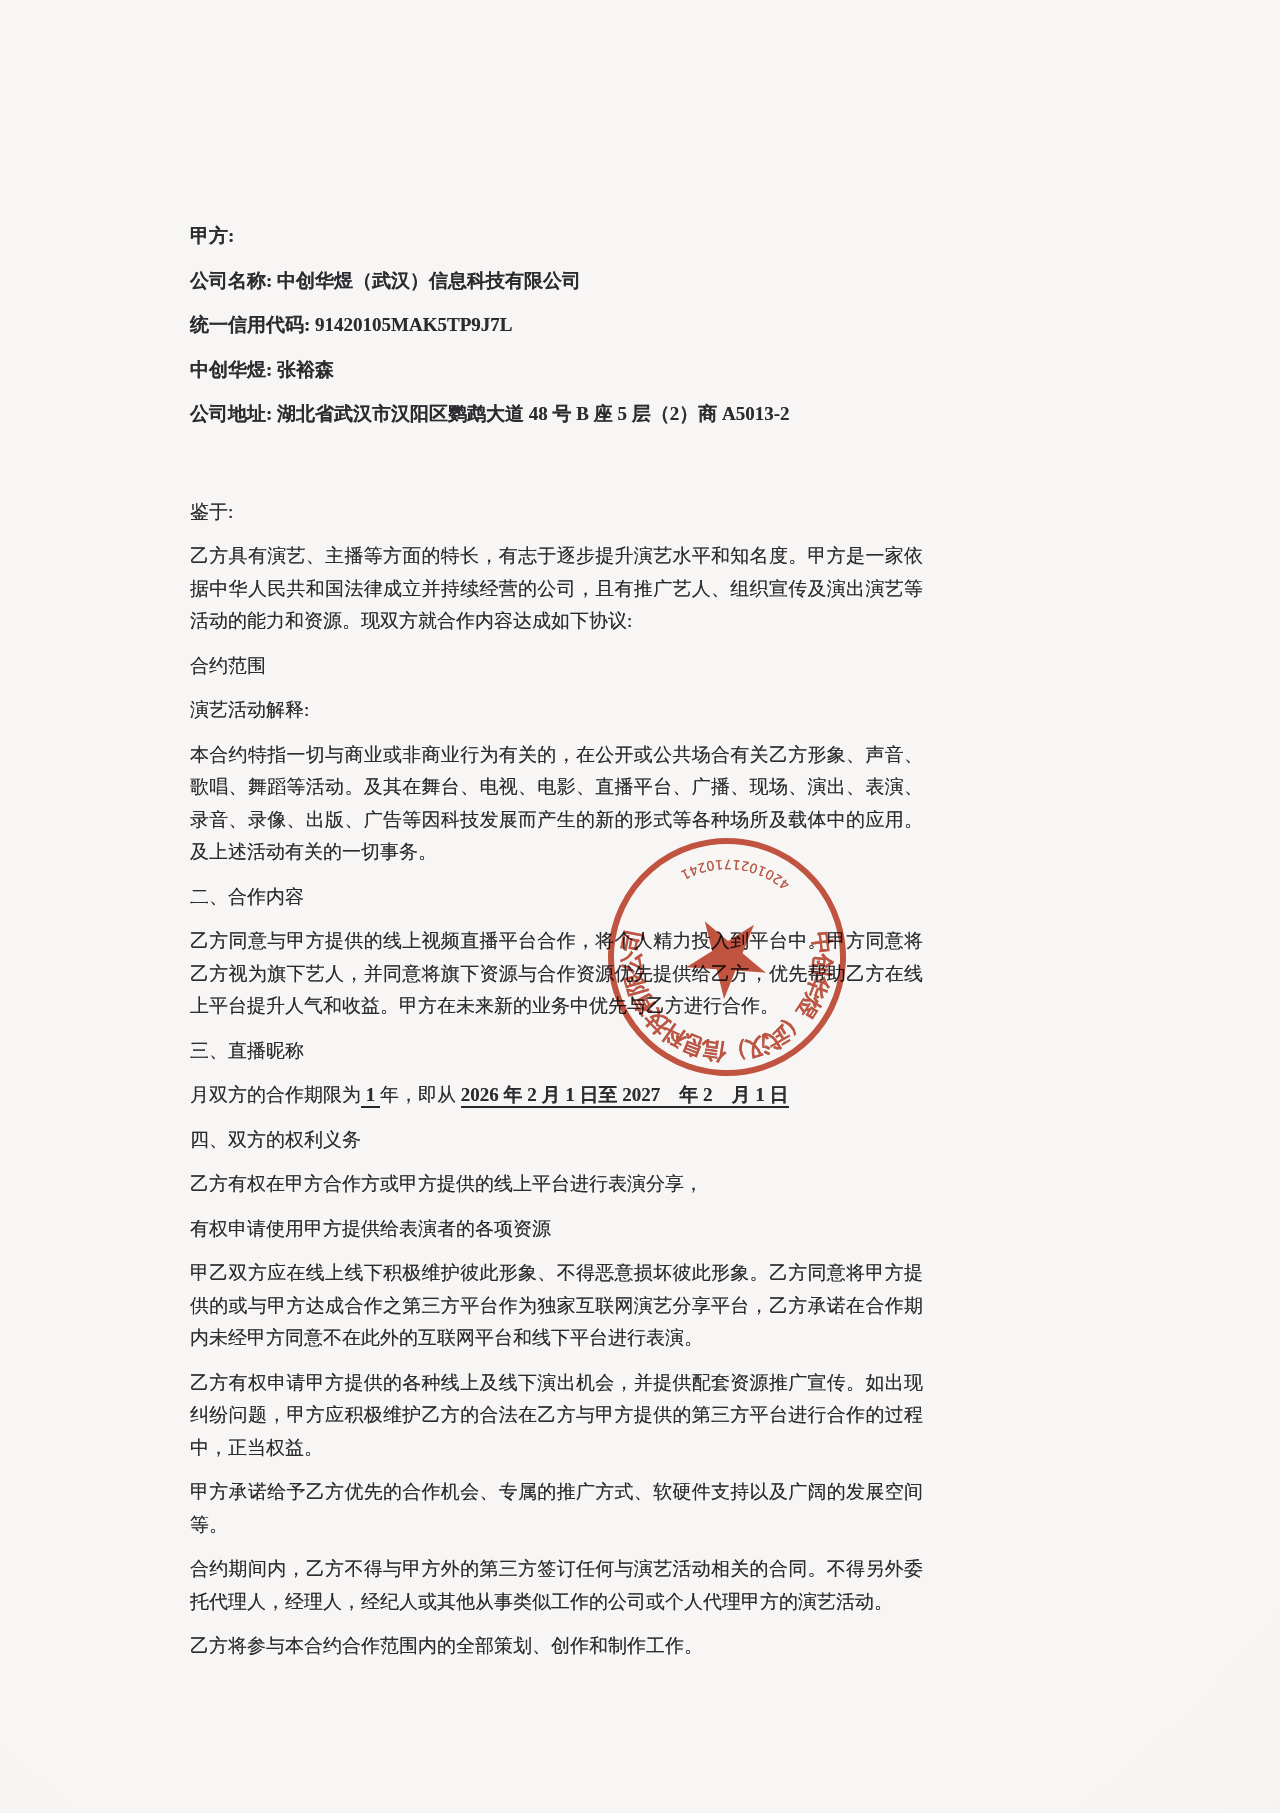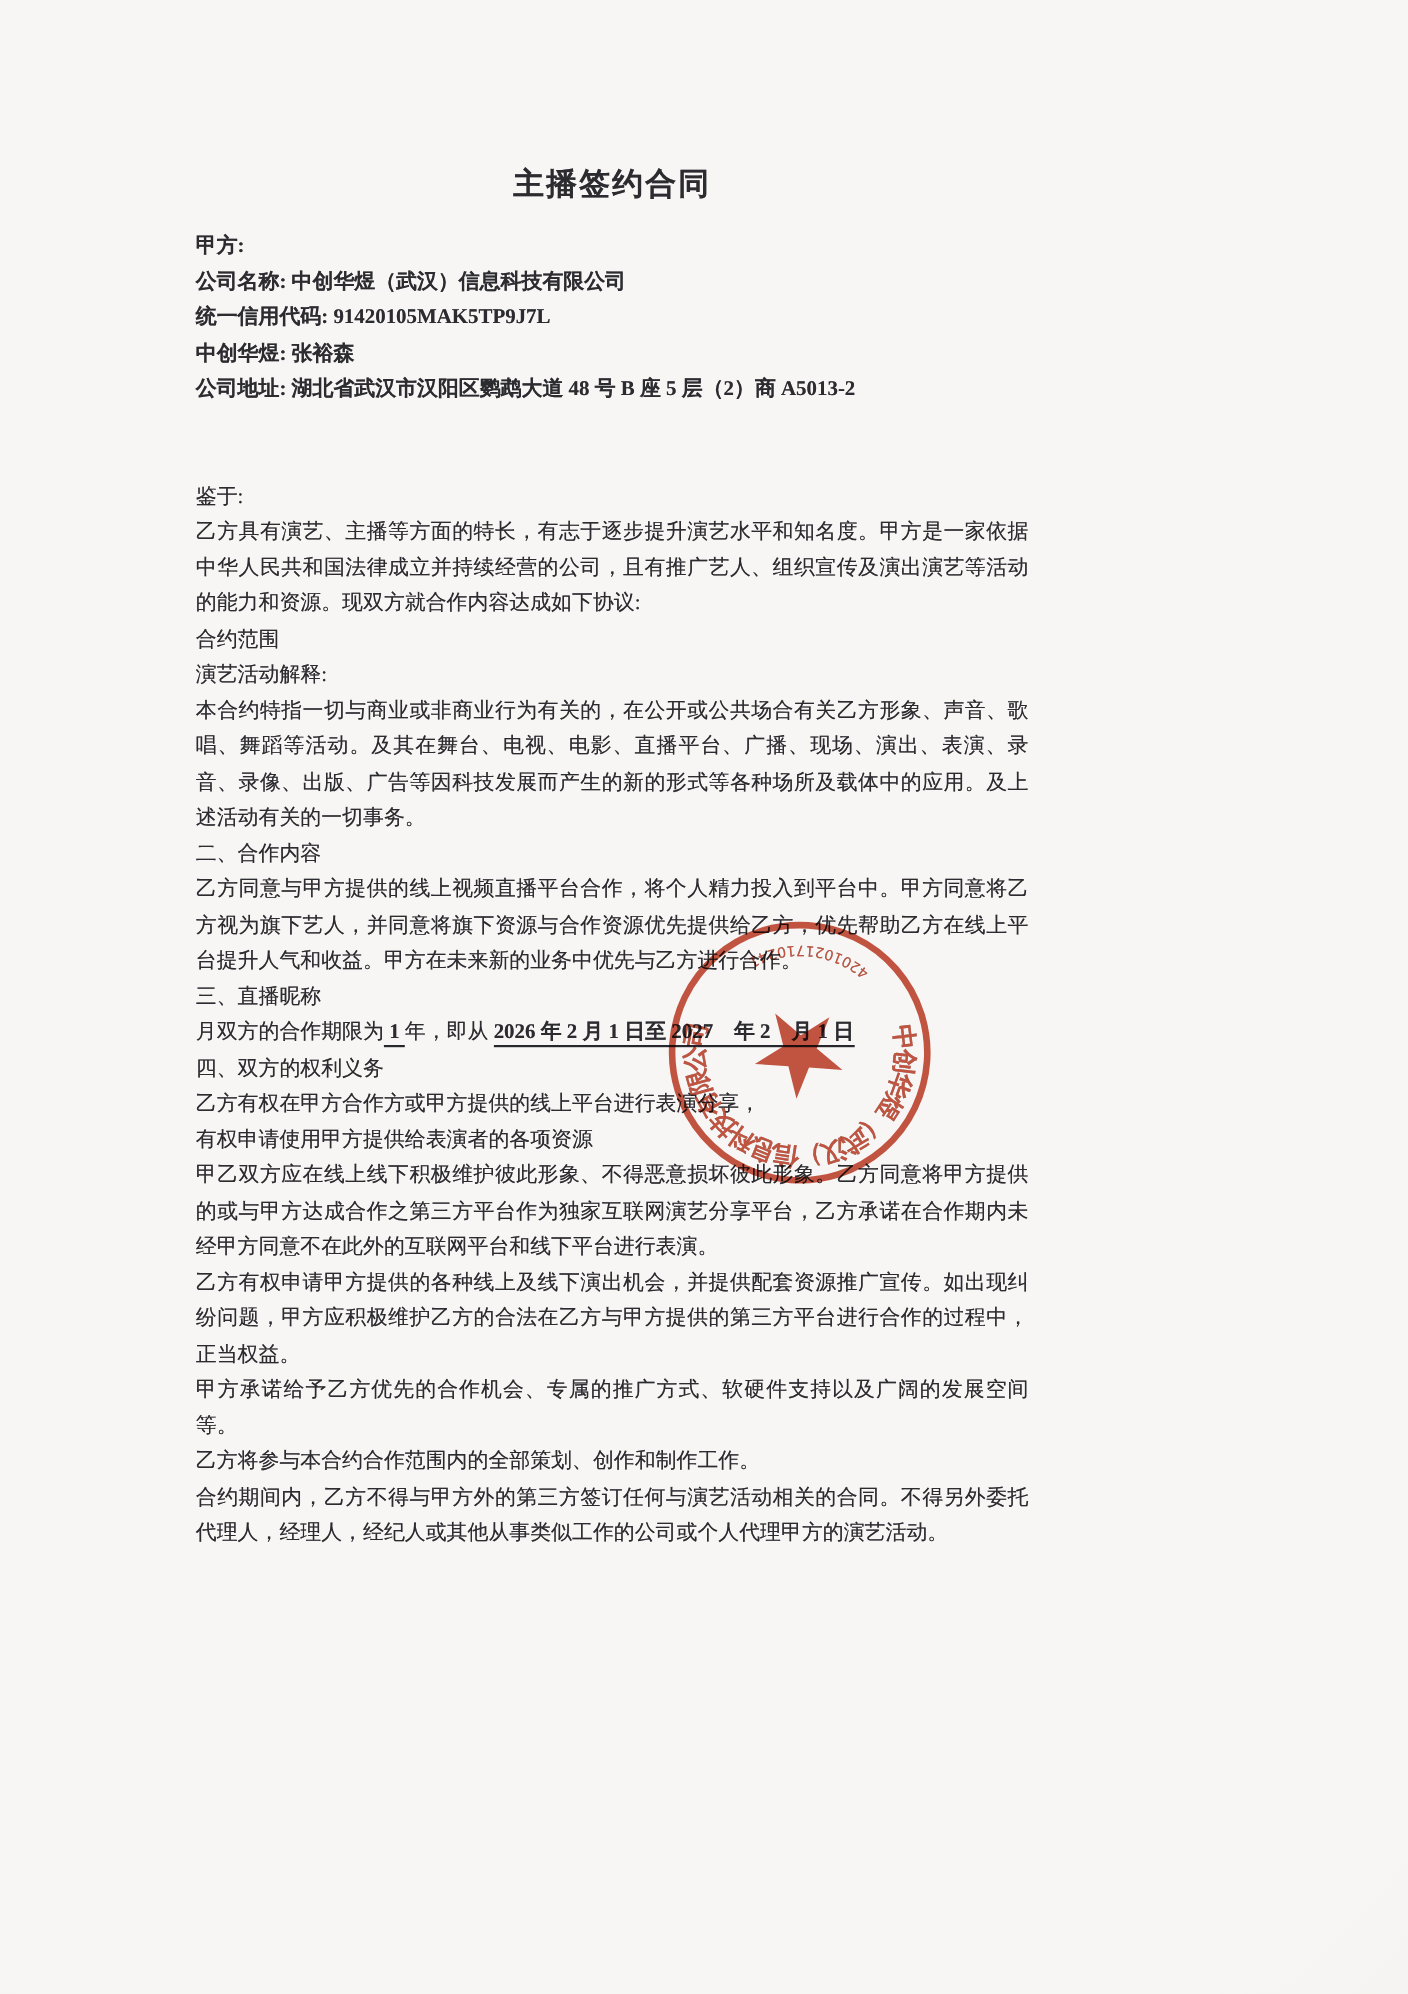--- a/index.html
+++ b/index.html
@@ -17,21 +17,21 @@
     position:absolute;top:148px;left:178px;width:757px;
     text-align:center;
     font-size:28px;font-weight:700;letter-spacing:2px;
     font-family:"DejaVu Sans","Liberation Sans",sans-serif;
   }
   .content{
     position:absolute;left:178px;top:208px;width:757px;
     font-size:19px;line-height:32.5px;
     text-align:justify;
   }
-  .content p{margin:0;}
+  .content p{margin:12px;}
   .party p{font-weight:700;}
   .mt2{margin-top:65px !important;}
   .term-line .u{
     font-weight:700;
     border-bottom:2px solid #26262b;
     padding-bottom:1px;
   }
   
   .seal{
     position:absolute;left:601px;top:831px;width:252px;height:252px;
@@ -46,21 +46,20 @@
     font-family:"DejaVu Sans","Liberation Sans",sans-serif;
   }
   .seal .name{font-size:23px;letter-spacing:4px;font-weight:700;}
   .seal .serial{font-size:13px;letter-spacing:2px;}
 </style>
 </head>
 <body>
 
 <div class="page">
 
-  <div class="title">主播签约合同</div>
 
   <div class="content">
 
     <div class="party">
       <p>甲方:</p>
       <p>公司名称: 中创华煜（武汉）信息科技有限公司</p>
       <p>统一信用代码: 91420105MAK5TP9J7L</p>
       <p>中创华煜: 张裕森</p>
       <p>公司地址: 湖北省武汉市汉阳区鹦鹉大道 48 号 B 座 5 层（2）商 A5013-2</p>
     </div>
@@ -76,22 +75,22 @@
     <p>三、直播昵称</p>
 
     <p class="term-line"><span>月双方的合作期限为</span><span class="u"> 1 </span><span>年，即从 </span><span class="u">2026 年 2 月 1 日至 2027　年 2　月 1 日</span></p>
 
     <p>四、双方的权利义务</p>
     <p>乙方有权在甲方合作方或甲方提供的线上平台进行表演分享，</p>
     <p>有权申请使用甲方提供给表演者的各项资源</p>
     <p>甲乙双方应在线上线下积极维护彼此形象、不得恶意损坏彼此形象。乙方同意将甲方提供的或与甲方达成合作之第三方平台作为独家互联网演艺分享平台，乙方承诺在合作期内未经甲方同意不在此外的互联网平台和线下平台进行表演。</p>
     <p>乙方有权申请甲方提供的各种线上及线下演出机会，并提供配套资源推广宣传。如出现纠纷问题，甲方应积极维护乙方的合法在乙方与甲方提供的第三方平台进行合作的过程中，正当权益。</p>
     <p>甲方承诺给予乙方优先的合作机会、专属的推广方式、软硬件支持以及广阔的发展空间等。</p>
+    <p>合约期间内，乙方不得与甲方外的第三方签订任何与演艺活动相关的合同。不得另外委托代理人，经理人，经纪人或其他从事类似工作的公司或个人代理甲方的演艺活动。</p>
     <p>乙方将参与本合约合作范围内的全部策划、创作和制作工作。</p>
-    <p>合约期间内，乙方不得与甲方外的第三方签订任何与演艺活动相关的合同。不得另外委托代理人，经理人，经纪人或其他从事类似工作的公司或个人代理甲方的演艺活动。</p>
 
   </div>
 
   <svg class="seal" viewBox="-126 -126 252 252" xmlns="http://www.w3.org/2000/svg">
     <circle class="ink" cx="0" cy="0" r="116" stroke-width="6"></circle>
     <polygon class="fill" points="0,-42 9.4,-12.9 39.9,-13 15.2,4.9 24.7,34 0,16 -24.7,34 -15.2,4.9 -39.9,-13 -9.4,-12.9"></polygon>
     <defs>
       <path id="seal-name-arc" d="M -83 30 A 88 88 0 1 1 83 30"></path>
       <path id="seal-serial-arc" d="M -58 78 A 97 97 0 0 0 58 78"></path>
     </defs>

